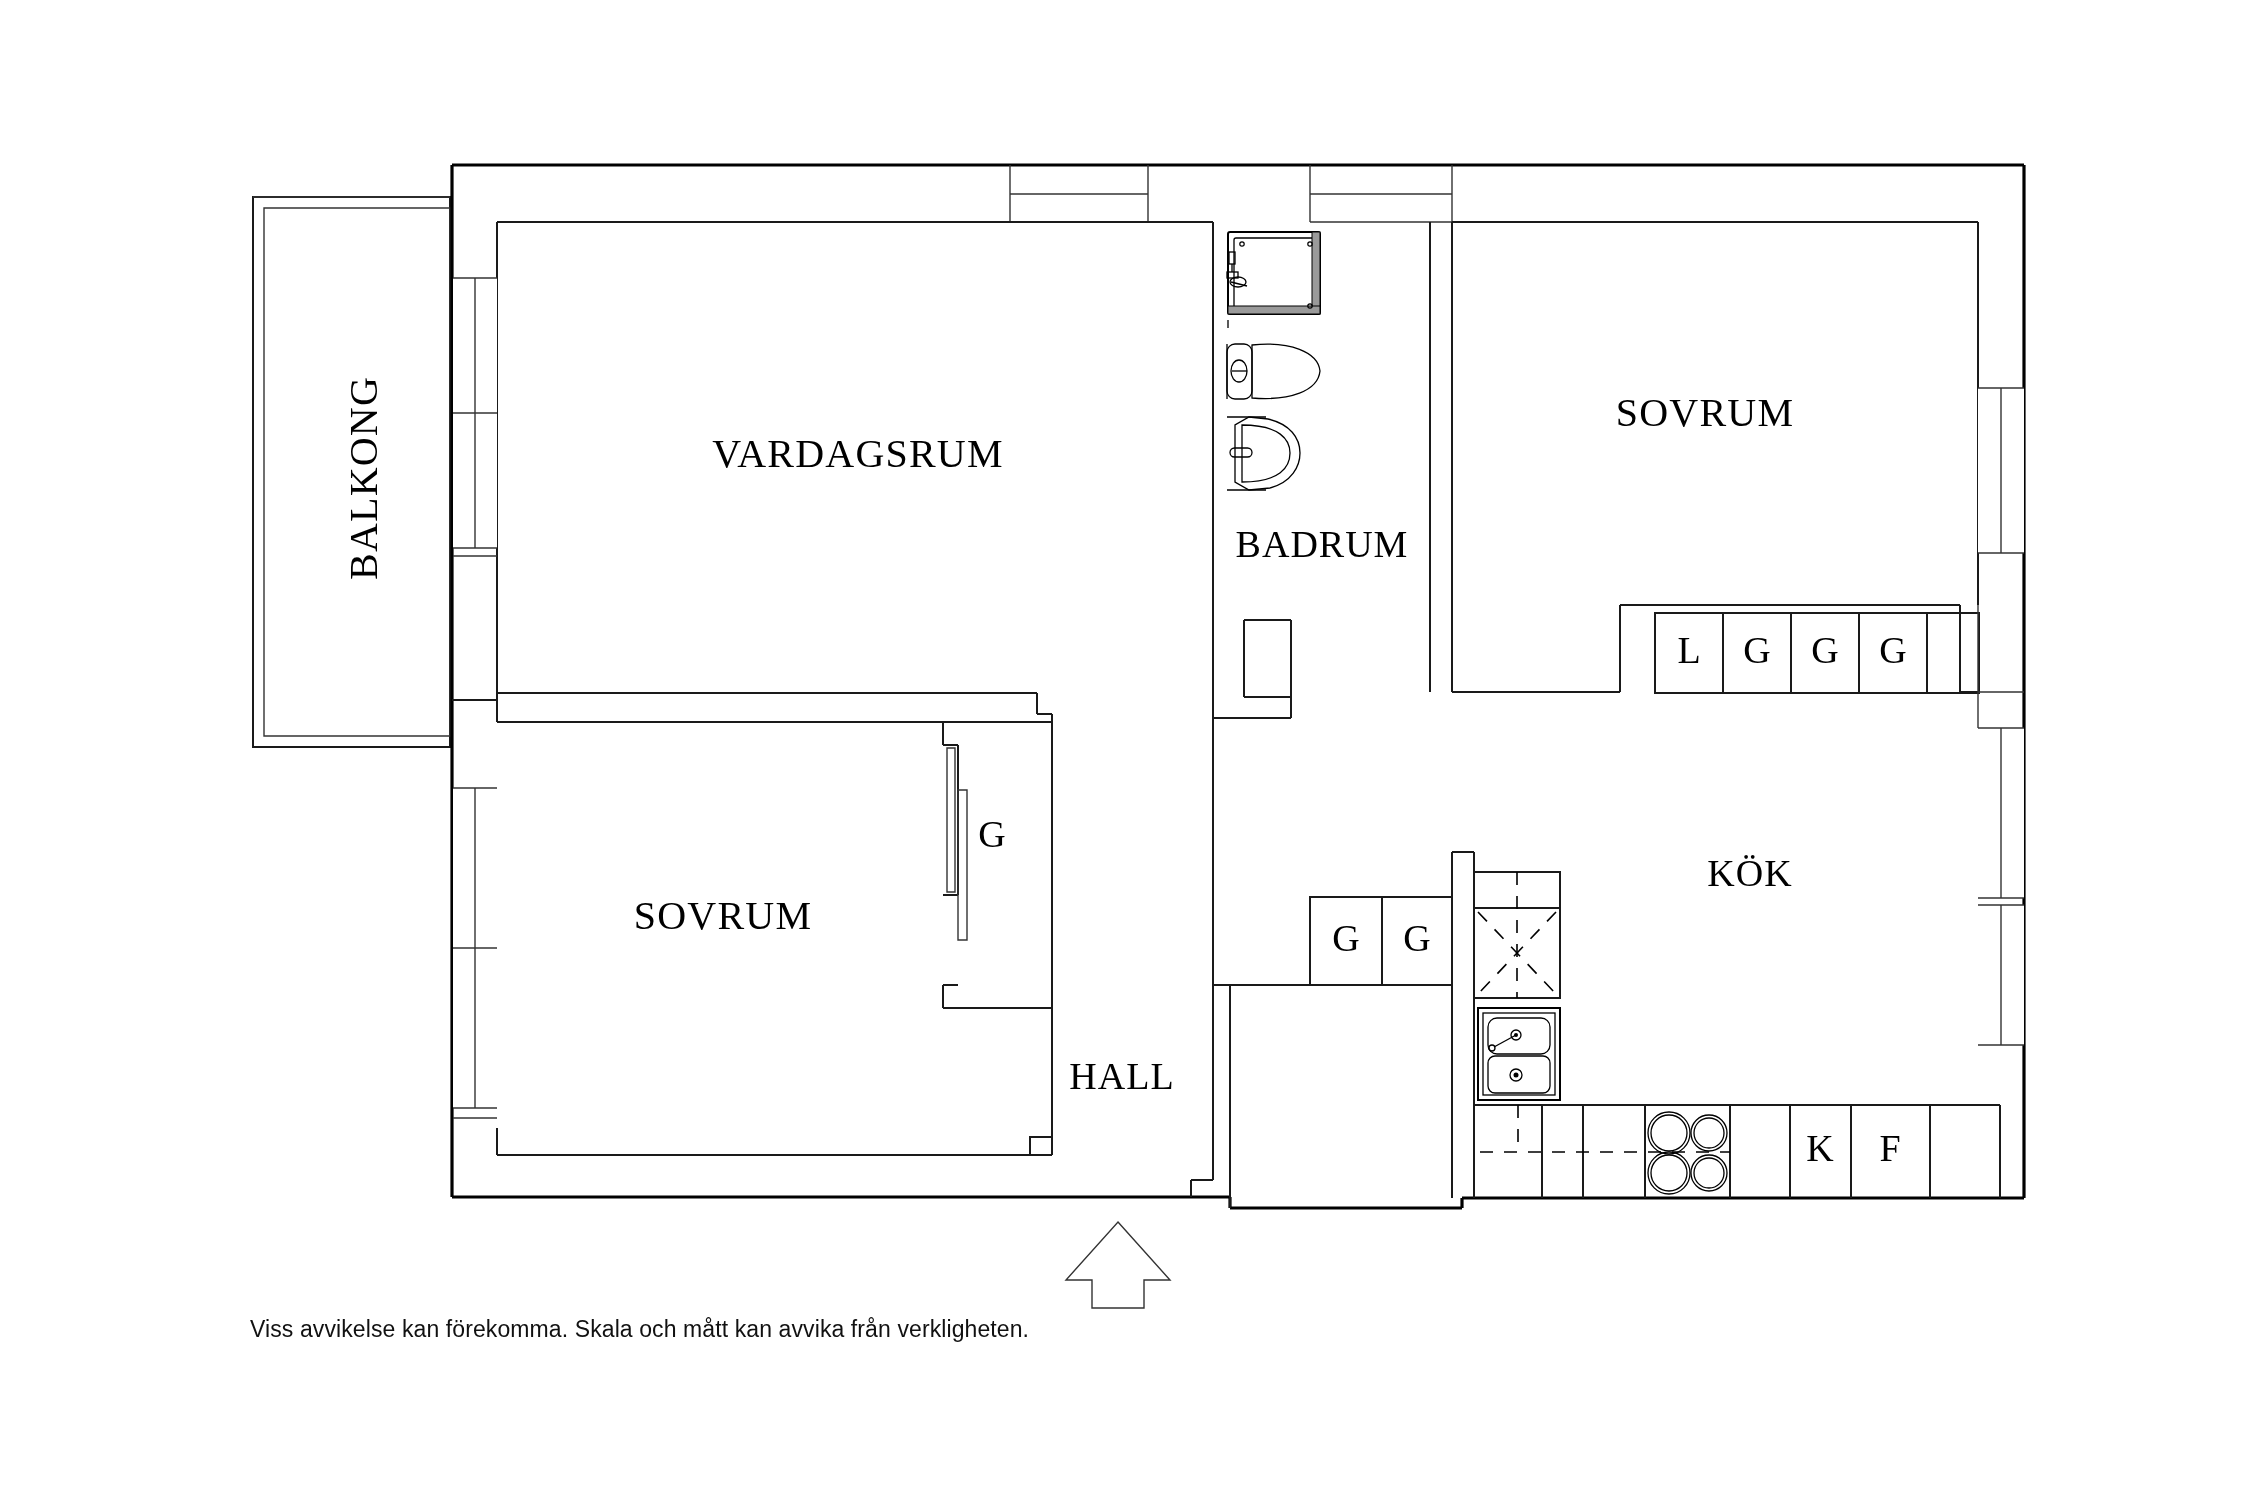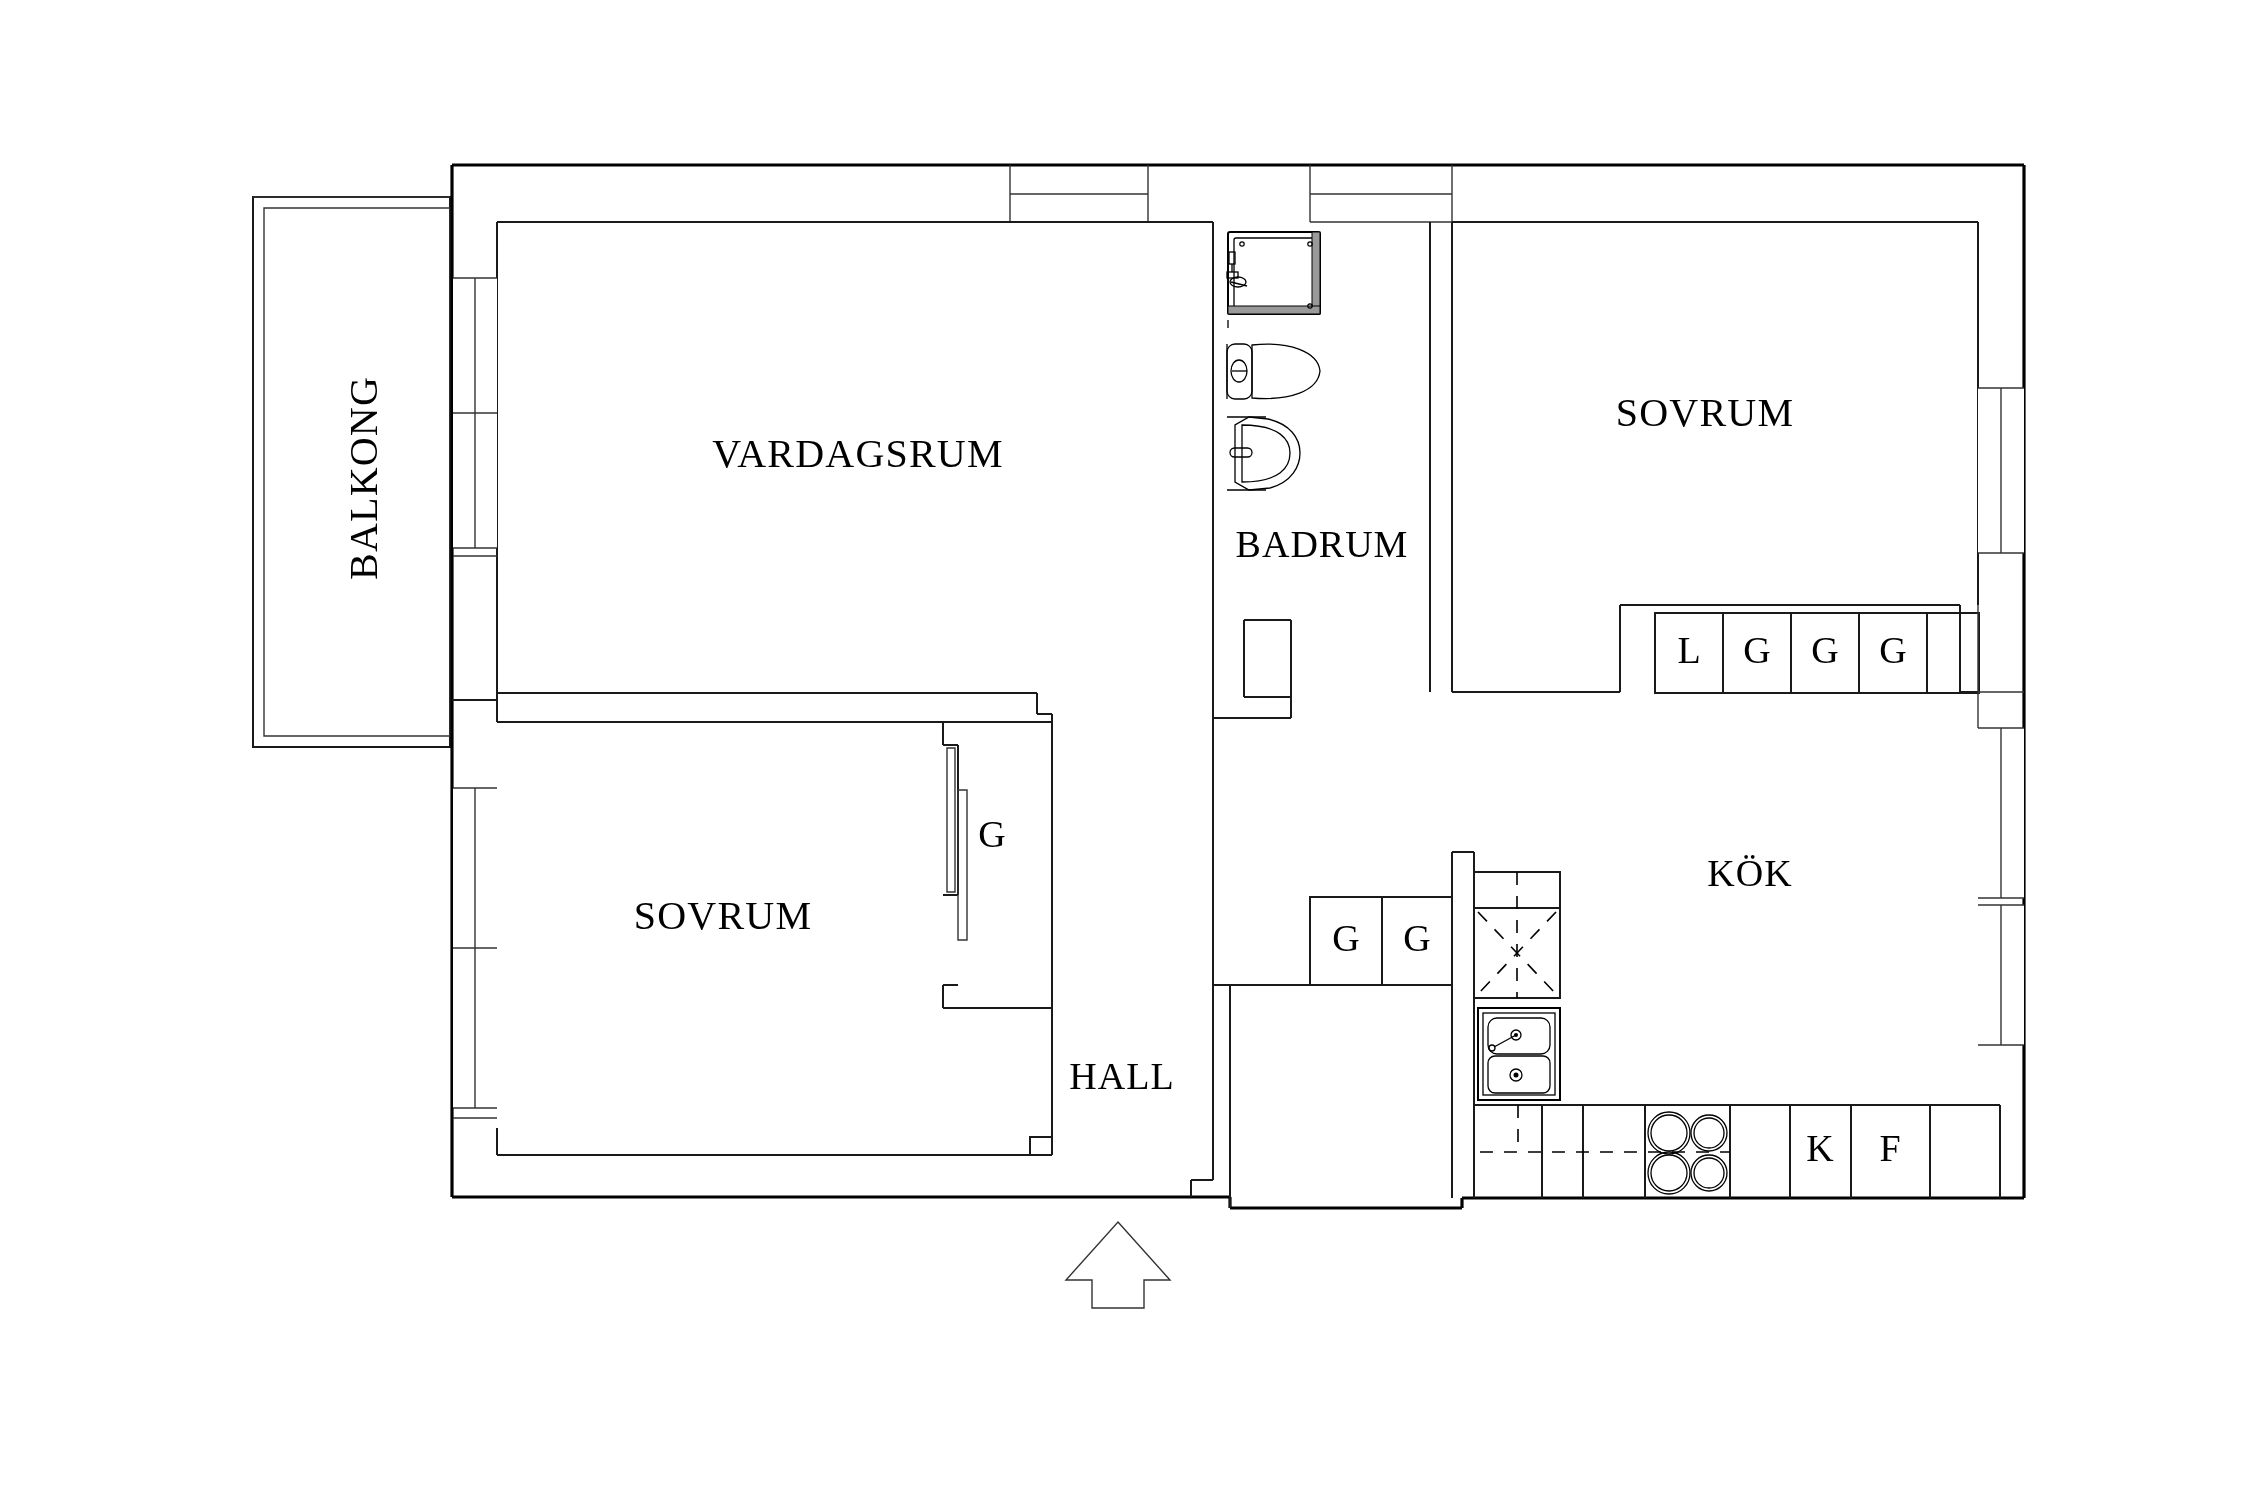--- a/index.html
+++ b/index.html
@@ -366,14 +366,15 @@
     <path class="wall-thin" d="M 1030 1155 L 1030 1137 L 1052 1137 L 1052 1155"></path>
   </g>
 
   <g>
     <path class="wall-hair" d="M 1118 1222 L 1170 1280 L 1144 1280 L 1144 1308
                                L 1092 1308 L 1092 1280 L 1066 1280 Z" fill="#ffffff" stroke="#000000" stroke-width="1.8"></path>
   </g>
 
 </svg>
 
+<div class="caption-text">Viss avvikelse kan förekomma. Skala och mått kan avvika från verkligheten.</div>
 
 </div>
 
 </body></html>

